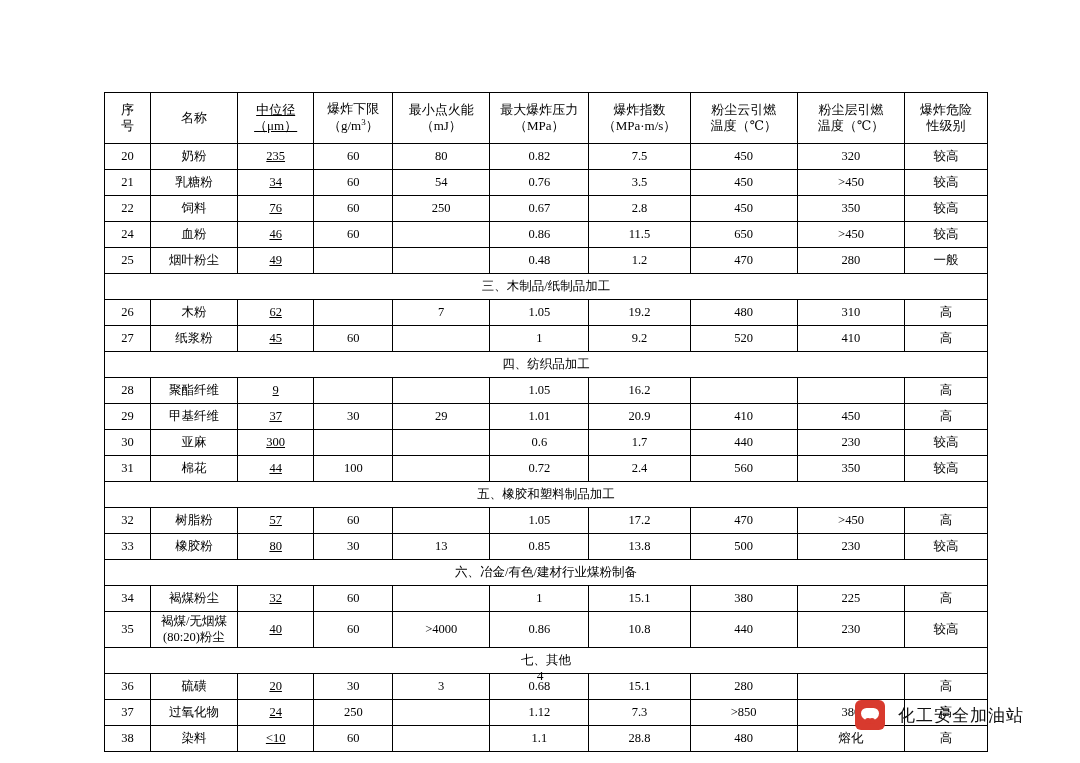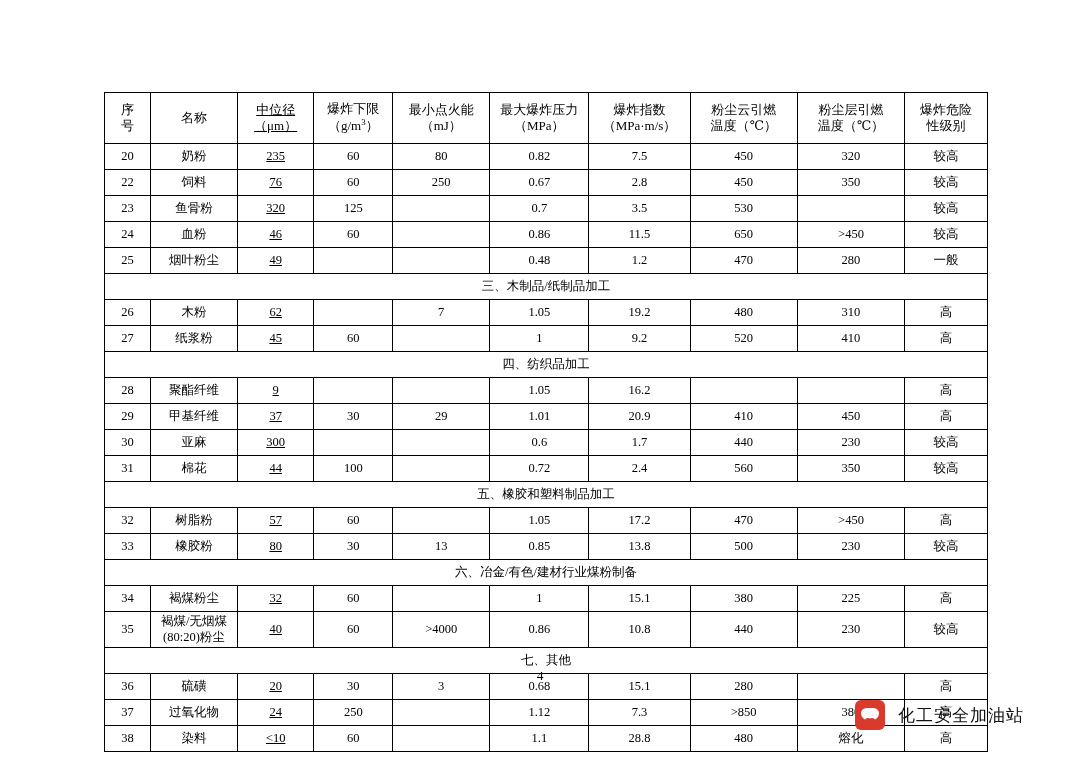--- a/index.html
+++ b/index.html
@@ -181,41 +181,41 @@
             <td class="num">235</td>
             <td class="num2">60</td>
             <td class="num3">80</td>
             <td class="num4">0.82</td>
             <td class="num5">7.5</td>
             <td class="num6">450</td>
             <td class="num7">320</td>
             <td class="lvl">较高</td>
           </tr>
           <tr>
+            <td class="idx">21</td>
+            <td class="name">乳糖粉</td>
+            <td class="num">34</td>
+            <td class="num2">60</td>
+            <td class="num3">54</td>
+            <td class="num4">0.76</td>
+            <td class="num5">3.5</td>
+            <td class="num6">450</td>
+            <td class="num7">&gt;450</td>
+            <td class="lvl">较高</td>
+          </tr>
+          <tr>
             <td class="idx">22</td>
             <td class="name">饲料</td>
             <td class="num">76</td>
             <td class="num2">60</td>
             <td class="num3">250</td>
             <td class="num4">0.67</td>
             <td class="num5">2.8</td>
             <td class="num6">450</td>
             <td class="num7">350</td>
-            <td class="lvl">较高</td>
-          </tr>
-          <tr>
-            <td class="idx">23</td>
-            <td class="name">鱼骨粉</td>
-            <td class="num">320</td>
-            <td class="num2">125</td>
-            <td class="num3"></td>
-            <td class="num4">0.7</td>
-            <td class="num5">3.5</td>
-            <td class="num6">530</td>
-            <td class="num7"></td>
             <td class="lvl">较高</td>
           </tr>
           <tr>
             <td class="idx">24</td>
             <td class="name">血粉</td>
             <td class="num">46</td>
             <td class="num2">60</td>
             <td class="num3"></td>
             <td class="num4">0.86</td>
             <td class="num5">11.5</td>

